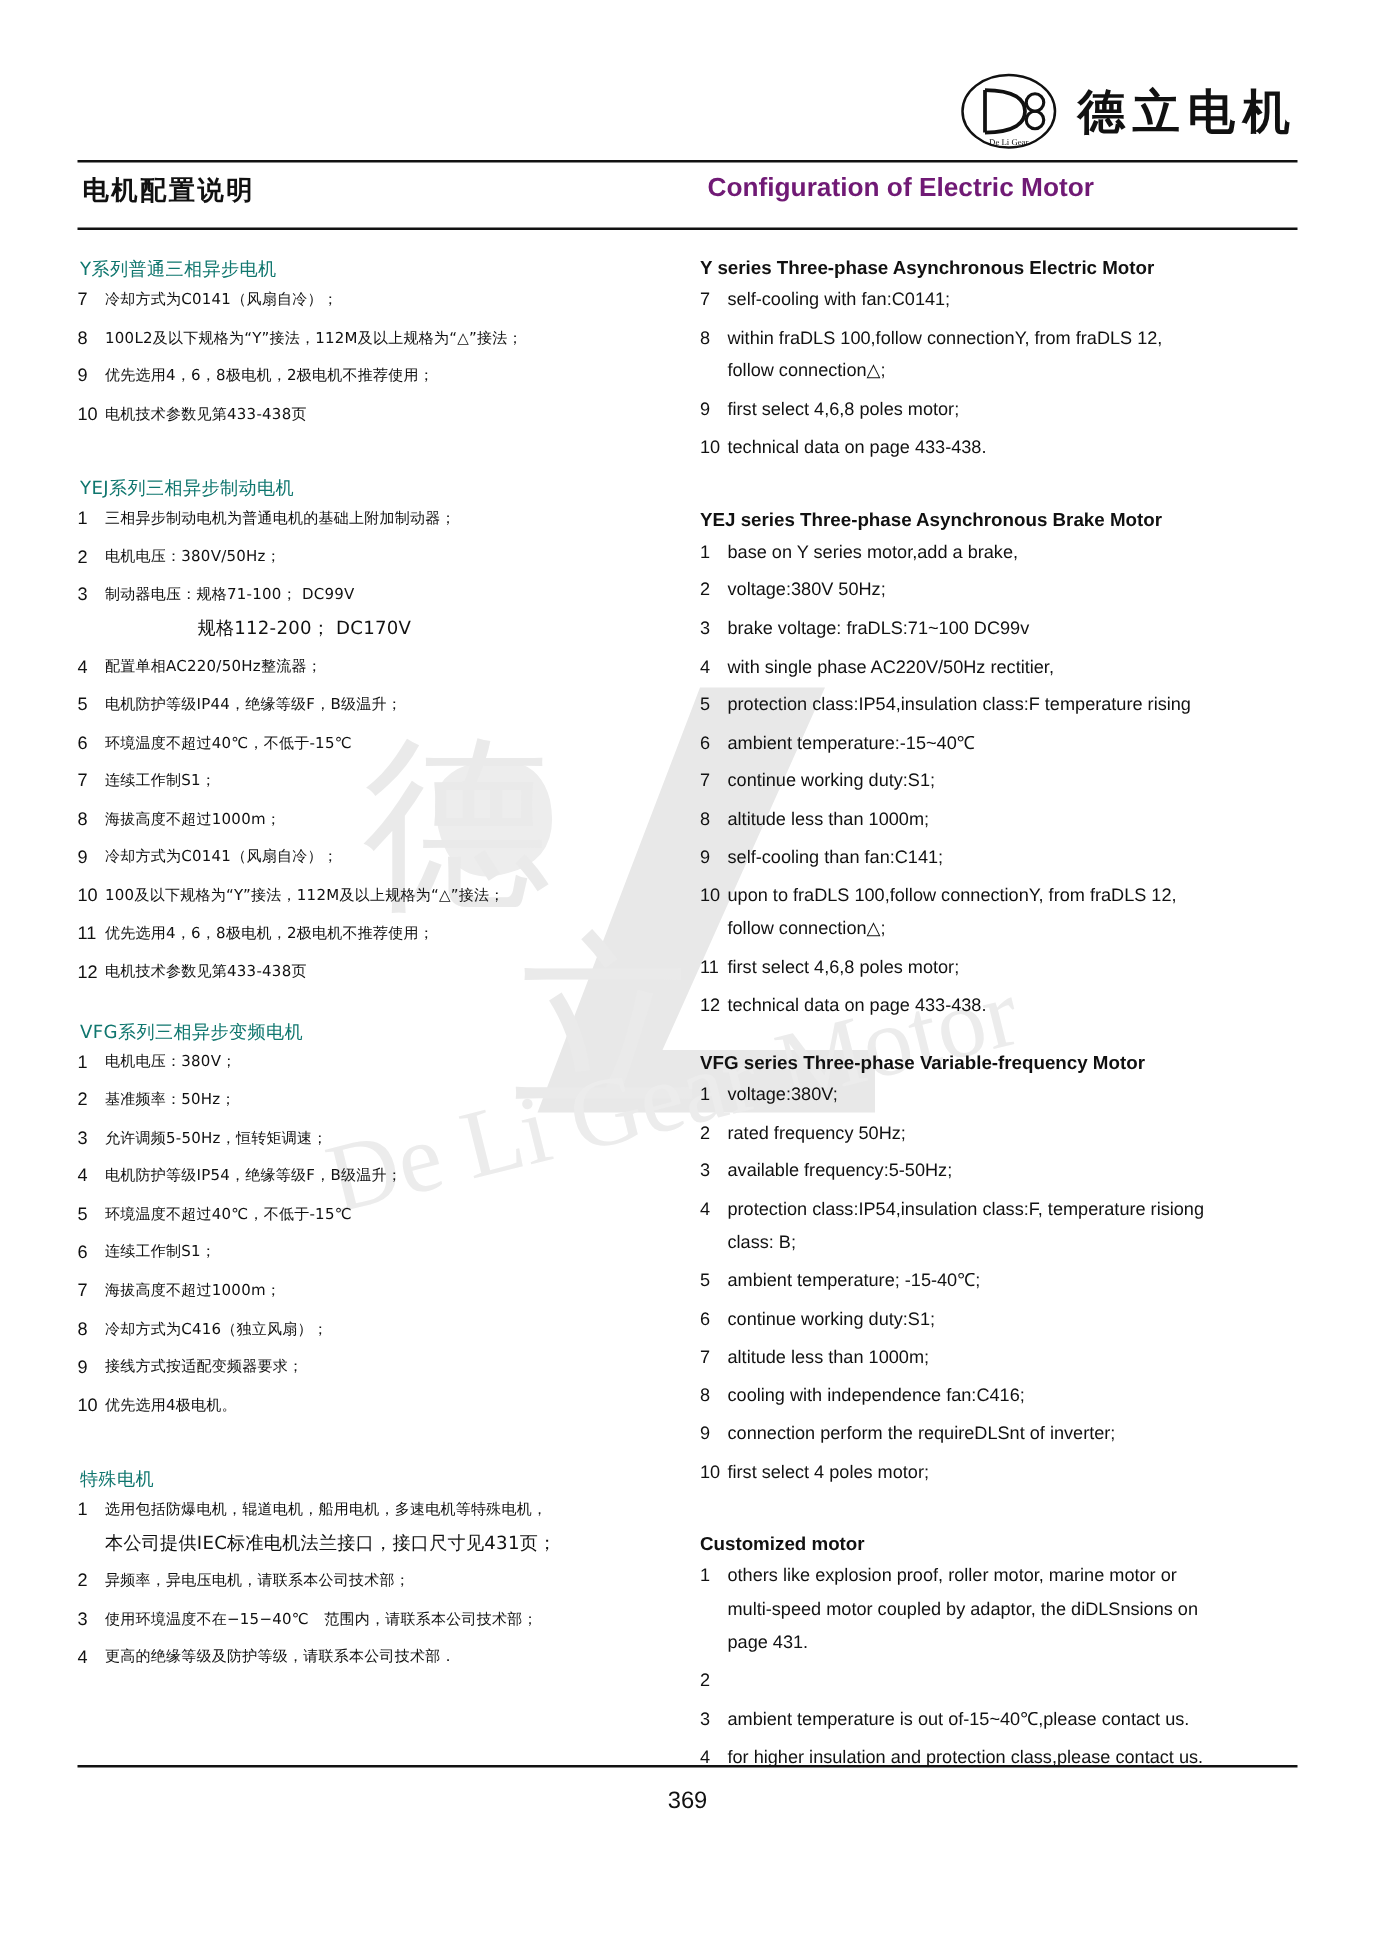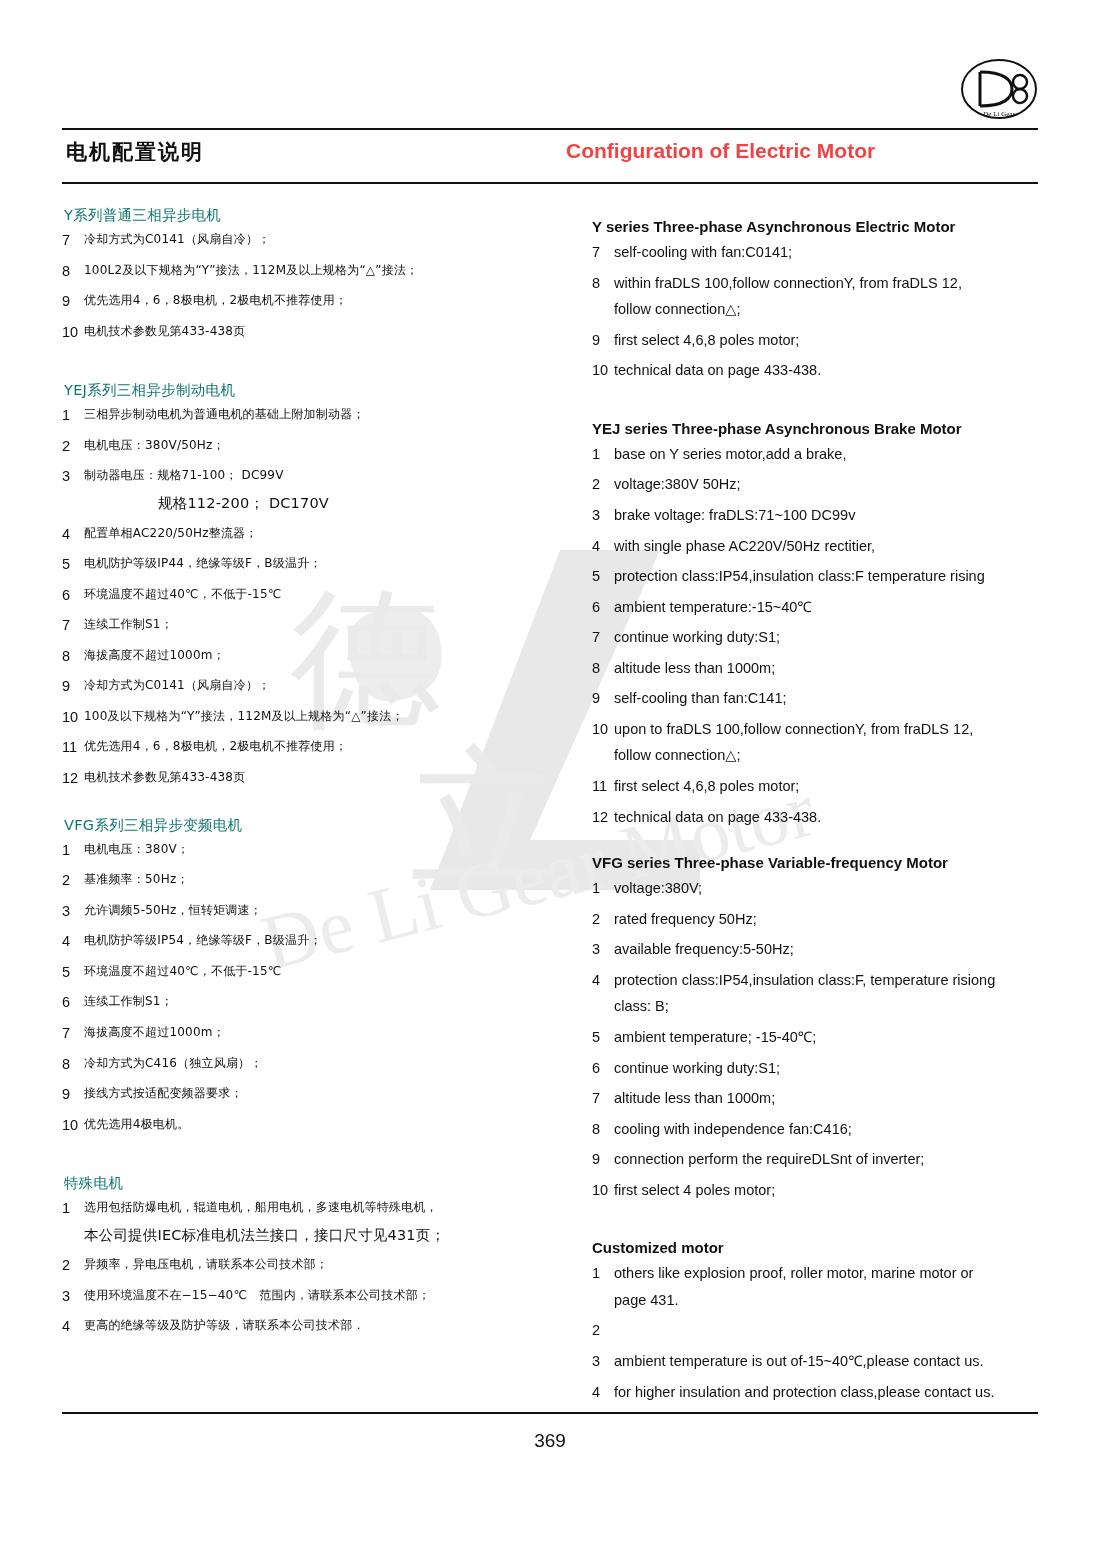--- a/index.html
+++ b/index.html
@@ -79,30 +79,30 @@
     font-weight: bold;
     letter-spacing: 2px;
     color: #111;
   }
   .title-en {
     position: absolute;
     left: 566px;
     top: 139px;
     font-size: 21px;
     font-weight: bold;
-    color: #ef4444;
+    color: #701a75;
   }
 
   
   .col {
     position: absolute;
     top: 200px;
   }
   .col-cn { left: 62px;  width: 480px; }
-  .col-en { left: 592px; width: 480px; margin-top: 12px; }
+  .col-en { left: 560px; width: 480px; }
 
   .block { margin-bottom: 4px; }
 
   .sec-head-cn {
     font-family: "DejaVu Sans", sans-serif;
     font-size: 14.5px;
     color: #0f766e;
     margin: 0 0 6px 2px;
     padding-top: 6px;
     letter-spacing: 0.3px;
@@ -195,20 +195,21 @@
       <div class="logo-mark">
         <svg viewBox="0 0 78 62" xmlns="http://www.w3.org/2000/svg">
           <ellipse cx="39" cy="31" rx="37" ry="29" fill="none" stroke="#111" stroke-width="2"></ellipse>
           <path d="M20 14 L20 48" stroke="#111" stroke-width="3" fill="none"></path>
           <path d="M20 14 C44 14, 52 22, 52 31 C52 40, 44 48, 20 48" stroke="#111" stroke-width="3" fill="none"></path>
           <circle cx="60" cy="24" r="7" fill="none" stroke="#111" stroke-width="2.5"></circle>
           <circle cx="60" cy="38" r="7" fill="none" stroke="#111" stroke-width="2.5"></circle>
           <text x="39" y="58" text-anchor="middle" font-family="Liberation Serif, serif" font-size="7" fill="#111">De Li Gear</text>
         </svg>
       </div>
+      <div class="logo-text">德立电机</div>
     </div>
 
     <div class="title-rule-top"></div>
     <div class="title-cn">电机配置说明</div>
     <div class="title-en">Configuration of Electric Motor</div>
     <div class="title-rule-bottom"></div>
 
     <div class="col col-cn">
 
       <div class="block">
@@ -482,20 +483,21 @@
       </div>
 
       <div class="gap-md"></div>
 
       <div class="block">
         <div class="sec-head-en">Customized motor</div>
         <div class="item">
           <span class="num">1</span>
           <span class="txt-en">others like explosion proof, roller motor, marine motor or</span>
         </div>
+        <div class="sub-line txt-en">multi-speed motor coupled by adaptor, the diDLSnsions on</div>
         <div class="sub-line txt-en">page 431.</div>
         <div class="item">
           <span class="num">2</span>
         </div>
         <div class="item">
           <span class="num">3</span>
           <span class="txt-en">ambient temperature is out of-15~40℃,please contact us.</span>
         </div>
         <div class="item">
           <span class="num">4</span>

